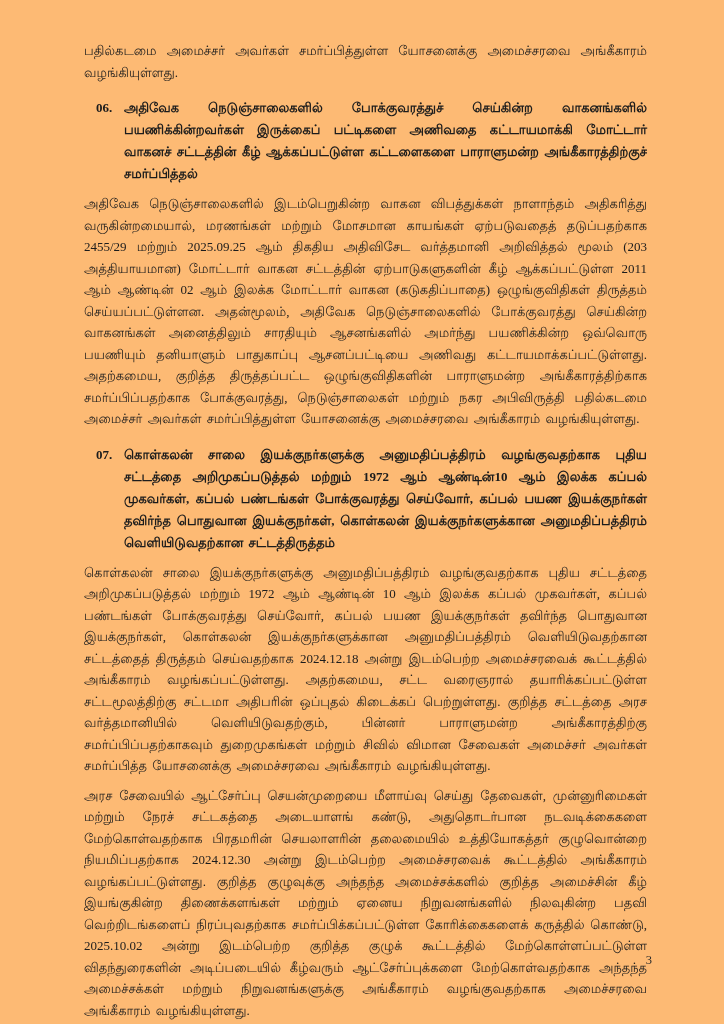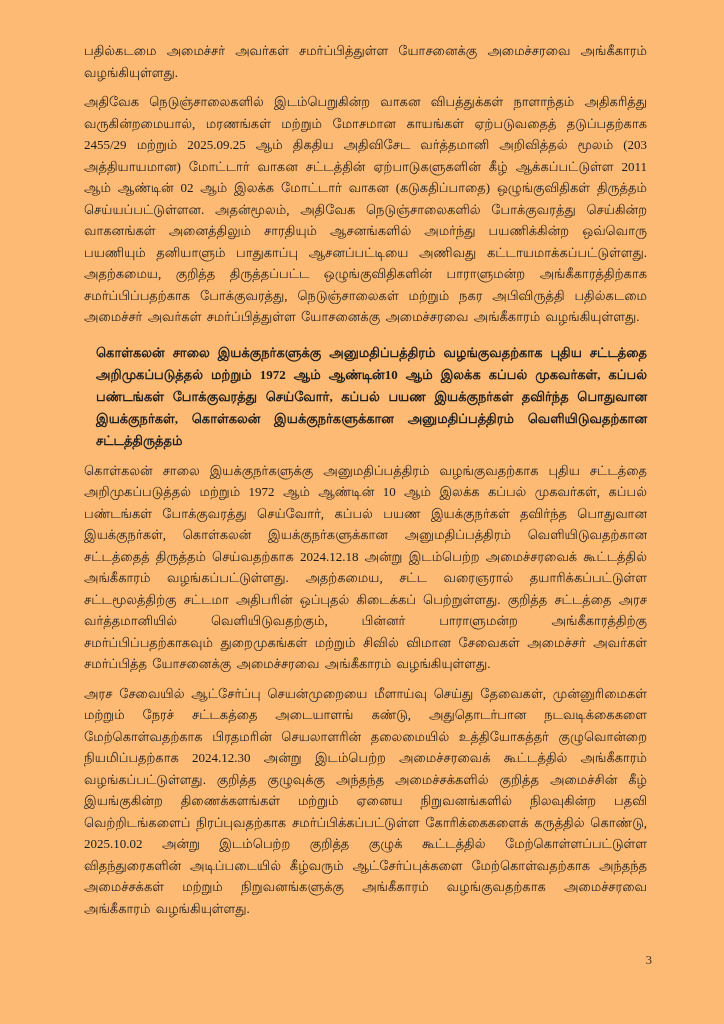--- a/index.html
+++ b/index.html
@@ -58,25 +58,30 @@
 </style>
 </head>
 <body>
 
 <div class="page">
   <div class="content">
 
     <p class="body-para intro">பதில்கடமை அமைச்சர் அவர்கள் சமர்ப்பித்துள்ள யோசனைக்கு அமைச்சரவை அங்கீகாரம் வழங்கியுள்ளது.</p>
 
     <section>
+      <div class="heading">
+        <span class="num">06.</span>
+        <span class="htext">அதிவேக நெடுஞ்சாலைகளில் போக்குவரத்துச் செய்கின்ற வாகனங்களில் பயணிக்கின்றவர்கள் இருக்கைப் பட்டிகளை அணிவதை கட்டாயமாக்கி மோட்டார் வாகனச் சட்டத்தின் கீழ் ஆக்கப்பட்டுள்ள கட்டளைகளை பாராளுமன்ற அங்கீகாரத்திற்குச் சமர்ப்பித்தல்</span>
+      </div>
       <p class="body-para">அதிவேக நெடுஞ்சாலைகளில் இடம்பெறுகின்ற வாகன விபத்துக்கள் நாளாந்தம் அதிகரித்து வருகின்றமையால், மரணங்கள் மற்றும் மோசமான காயங்கள் ஏற்படுவதைத் தடுப்பதற்காக 2455/29 மற்றும் 2025.09.25 ஆம் திகதிய அதிவிசேட வர்த்தமானி அறிவித்தல் மூலம் (203 அத்தியாயமான) மோட்டார் வாகன சட்டத்தின் ஏற்பாடுகளுகளின் கீழ் ஆக்கப்பட்டுள்ள 2011 ஆம் ஆண்டின் 02 ஆம் இலக்க மோட்டார் வாகன (கடுகதிப்பாதை) ஒழுங்குவிதிகள் திருத்தம் செய்யப்பட்டுள்ளன. அதன்மூலம், அதிவேக நெடுஞ்சாலைகளில் போக்குவரத்து செய்கின்ற வாகனங்கள் அனைத்திலும் சாரதியும் ஆசனங்களில் அமர்ந்து பயணிக்கின்ற ஒவ்வொரு பயணியும் தனியாளும் பாதுகாப்பு ஆசனப்பட்டியை அணிவது கட்டாயமாக்கப்பட்டுள்ளது. அதற்கமைய, குறித்த திருத்தப்பட்ட ஒழுங்குவிதிகளின் பாராளுமன்ற அங்கீகாரத்திற்காக சமர்ப்பிப்பதற்காக போக்குவரத்து, நெடுஞ்சாலைகள் மற்றும் நகர அபிவிருத்தி பதில்கடமை அமைச்சர் அவர்கள் சமர்ப்பித்துள்ள யோசனைக்கு அமைச்சரவை அங்கீகாரம் வழங்கியுள்ளது.</p>
     </section>
 
     <section>
       <div class="heading">
+        <span class="num">07.</span>
         <span class="htext">கொள்கலன் சாலை இயக்குநர்களுக்கு அனுமதிப்பத்திரம் வழங்குவதற்காக புதிய சட்டத்தை அறிமுகப்படுத்தல் மற்றும் 1972 ஆம் ஆண்டின்10 ஆம் இலக்க கப்பல் முகவர்கள், கப்பல் பண்டங்கள் போக்குவரத்து செய்வோர், கப்பல் பயண இயக்குநர்கள் தவிர்ந்த பொதுவான இயக்குநர்கள், கொள்கலன் இயக்குநர்களுக்கான அனுமதிப்பத்திரம் வெளியிடுவதற்கான சட்டத்திருத்தம்</span>
       </div>
       <p class="body-para">கொள்கலன் சாலை இயக்குநர்களுக்கு அனுமதிப்பத்திரம் வழங்குவதற்காக புதிய சட்டத்தை அறிமுகப்படுத்தல் மற்றும் 1972 ஆம் ஆண்டின் 10 ஆம் இலக்க கப்பல் முகவர்கள், கப்பல் பண்டங்கள் போக்குவரத்து செய்வோர், கப்பல் பயண இயக்குநர்கள் தவிர்ந்த பொதுவான இயக்குநர்கள், கொள்கலன் இயக்குநர்களுக்கான அனுமதிப்பத்திரம் வெளியிடுவதற்கான சட்டத்தைத் திருத்தம் செய்வதற்காக 2024.12.18 அன்று இடம்பெற்ற அமைச்சரவைக் கூட்டத்தில் அங்கீகாரம் வழங்கப்பட்டுள்ளது. அதற்கமைய, சட்ட வரைஞரால் தயாரிக்கப்பட்டுள்ள சட்டமூலத்திற்கு சட்டமா அதிபரின் ஒப்புதல் கிடைக்கப் பெற்றுள்ளது. குறித்த சட்டத்தை அரச வர்த்தமானியில் வெளியிடுவதற்கும், பின்னர் பாராளுமன்ற அங்கீகாரத்திற்கு சமர்ப்பிப்பதற்காகவும் துறைமுகங்கள் மற்றும் சிவில் விமான சேவைகள் அமைச்சர் அவர்கள் சமர்ப்பித்த யோசனைக்கு அமைச்சரவை அங்கீகாரம் வழங்கியுள்ளது.</p>
     </section>
 
     <section>
       <p class="body-para">அரச சேவையில் ஆட்சேர்ப்பு செயன்முறையை மீளாய்வு செய்து தேவைகள், முன்னுரிமைகள் மற்றும் நேரச் சட்டகத்தை அடையாளங் கண்டு, அதுதொடர்பான நடவடிக்கைகளை மேற்கொள்வதற்காக பிரதமரின் செயலாளரின் தலைமையில் உத்தியோகத்தர் குழுவொன்றை நியமிப்பதற்காக 2024.12.30 அன்று இடம்பெற்ற அமைச்சரவைக் கூட்டத்தில் அங்கீகாரம் வழங்கப்பட்டுள்ளது. குறித்த குழுவுக்கு அந்தந்த அமைச்சக்களில் குறித்த அமைச்சின் கீழ் இயங்குகின்ற திணைக்களங்கள் மற்றும் ஏனைய நிறுவனங்களில் நிலவுகின்ற பதவி வெற்றிடங்களைப் நிரப்புவதற்காக சமர்ப்பிக்கப்பட்டுள்ள கோரிக்கைகளைக் கருத்தில் கொண்டு, 2025.10.02 அன்று இடம்பெற்ற குறித்த குழுக் கூட்டத்தில் மேற்கொள்ளப்பட்டுள்ள விதந்துரைகளின் அடிப்படையில் கீழ்வரும் ஆட்சேர்ப்புக்களை மேற்கொள்வதற்காக அந்தந்த அமைச்சக்கள் மற்றும் நிறுவனங்களுக்கு அங்கீகாரம் வழங்குவதற்காக அமைச்சரவை அங்கீகாரம் வழங்கியுள்ளது.</p>
     </section>
 
   </div>

